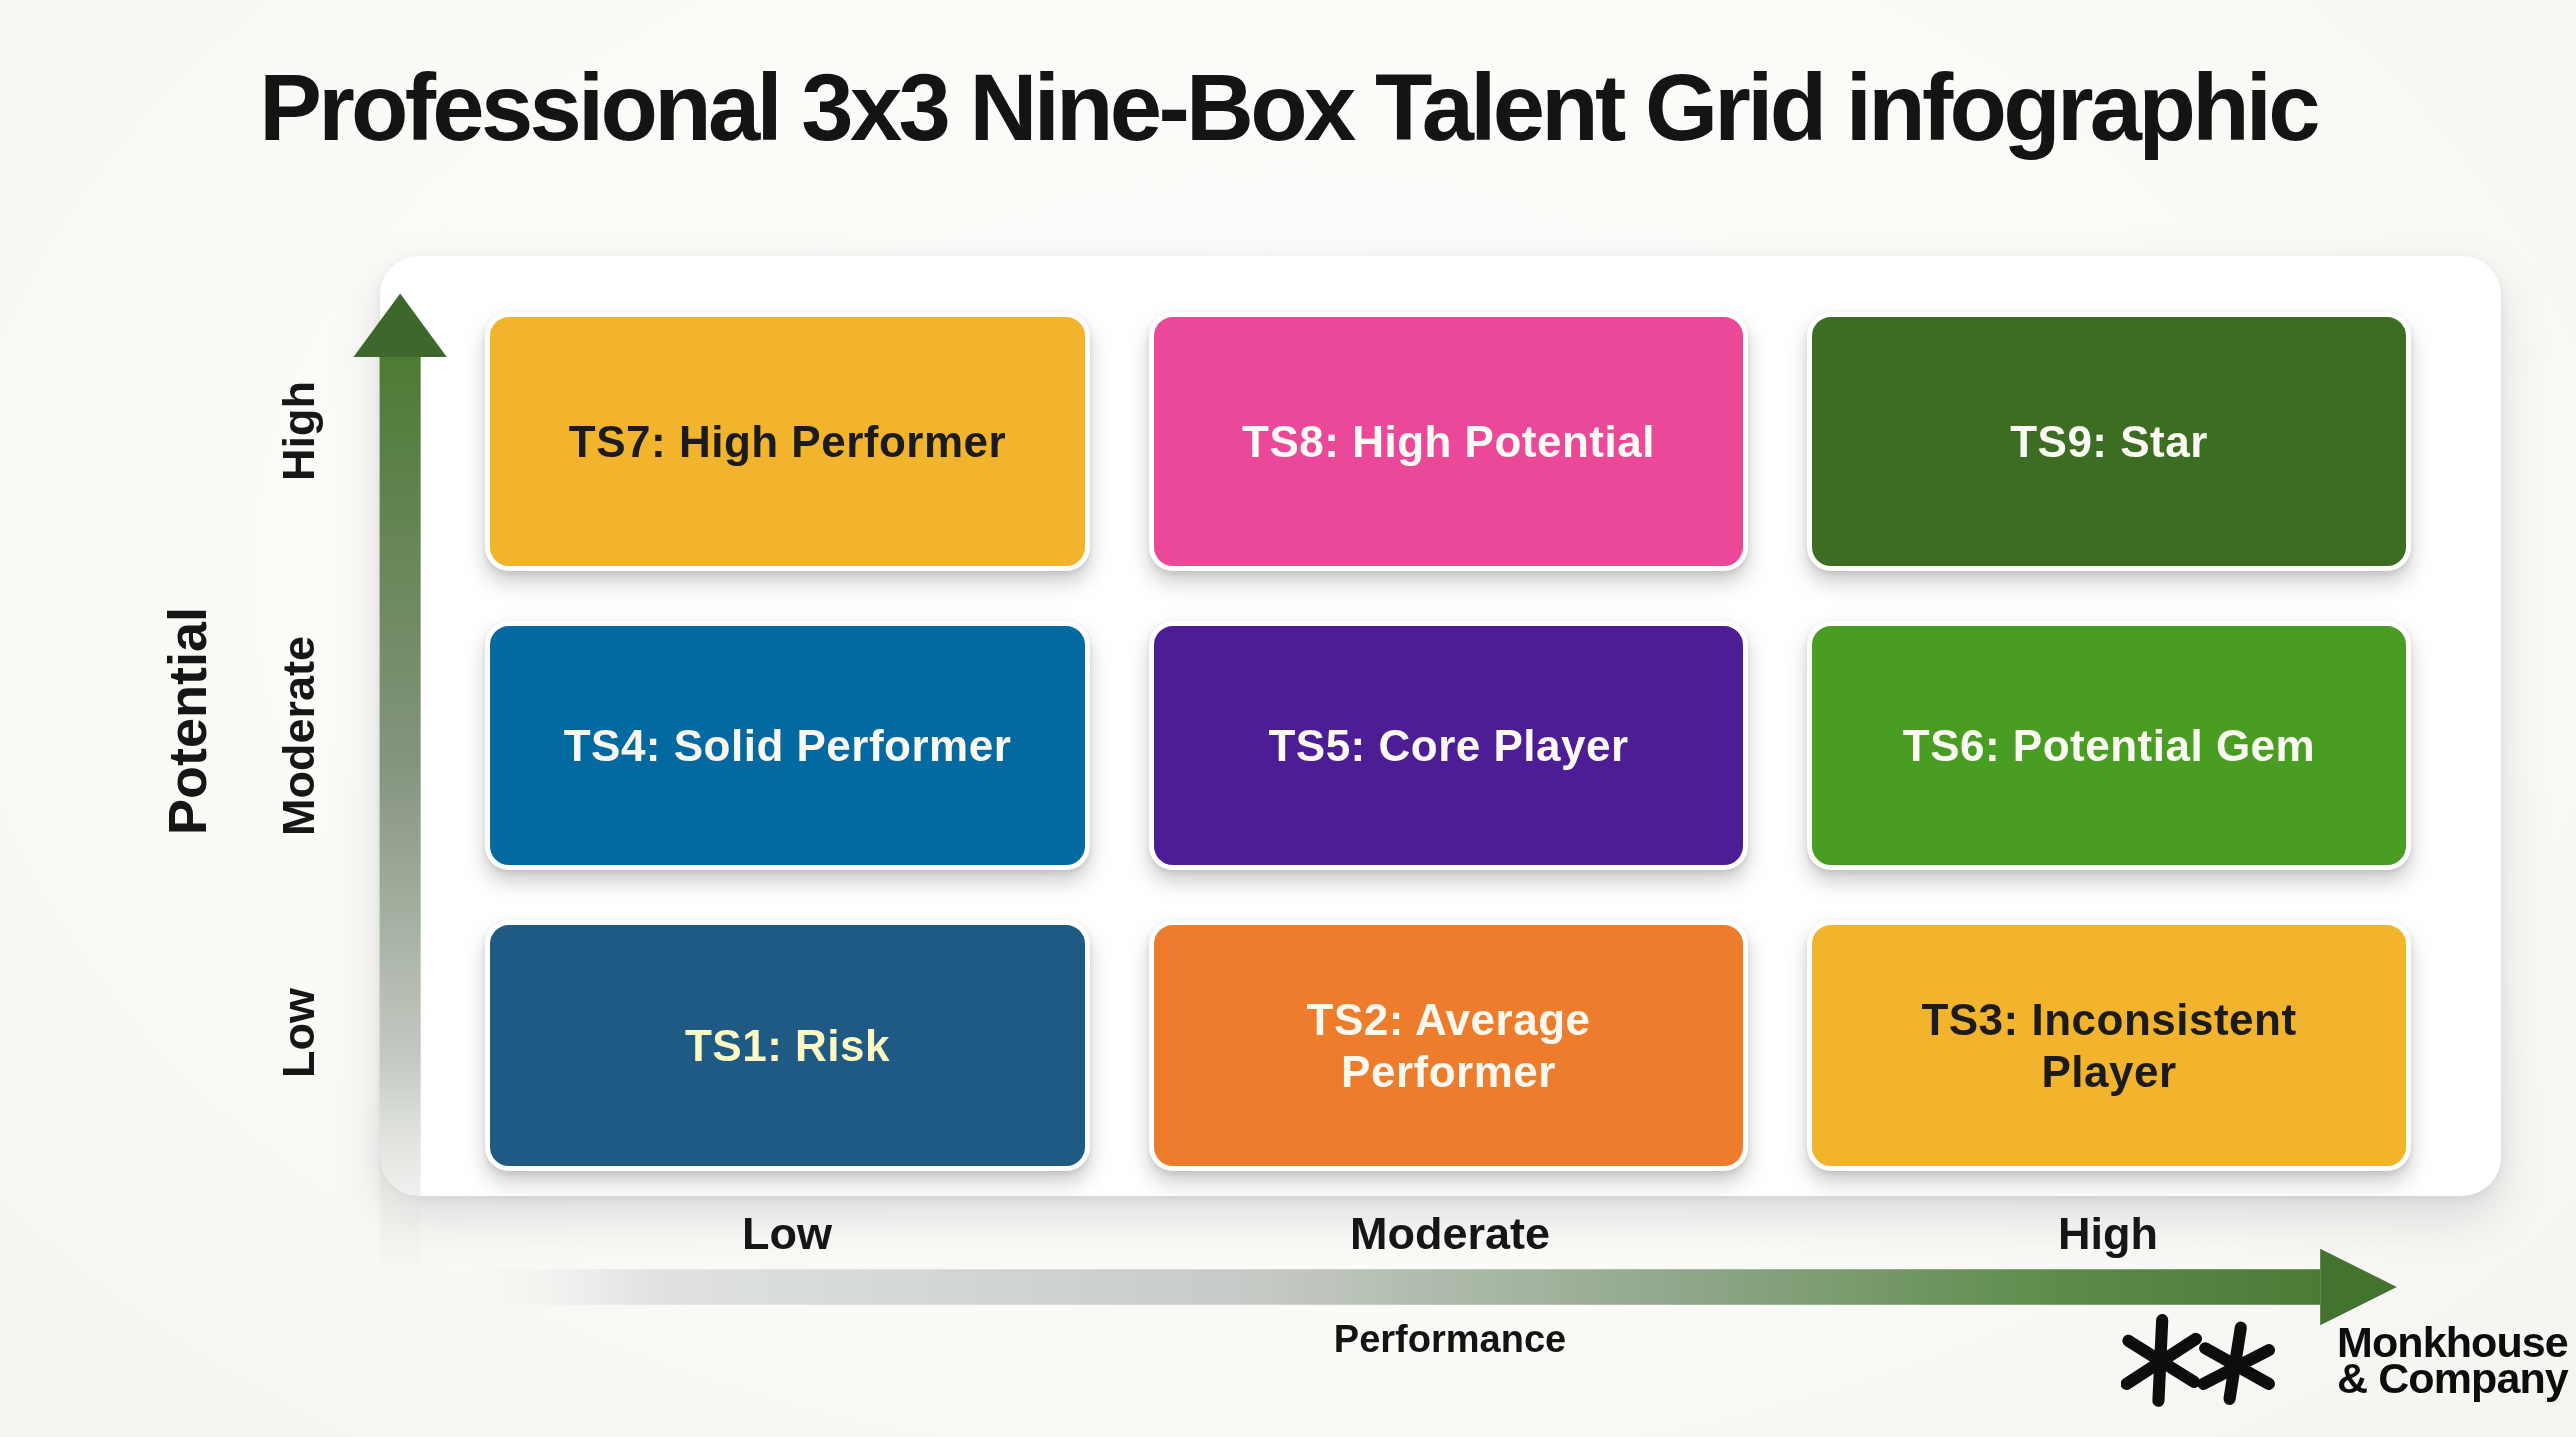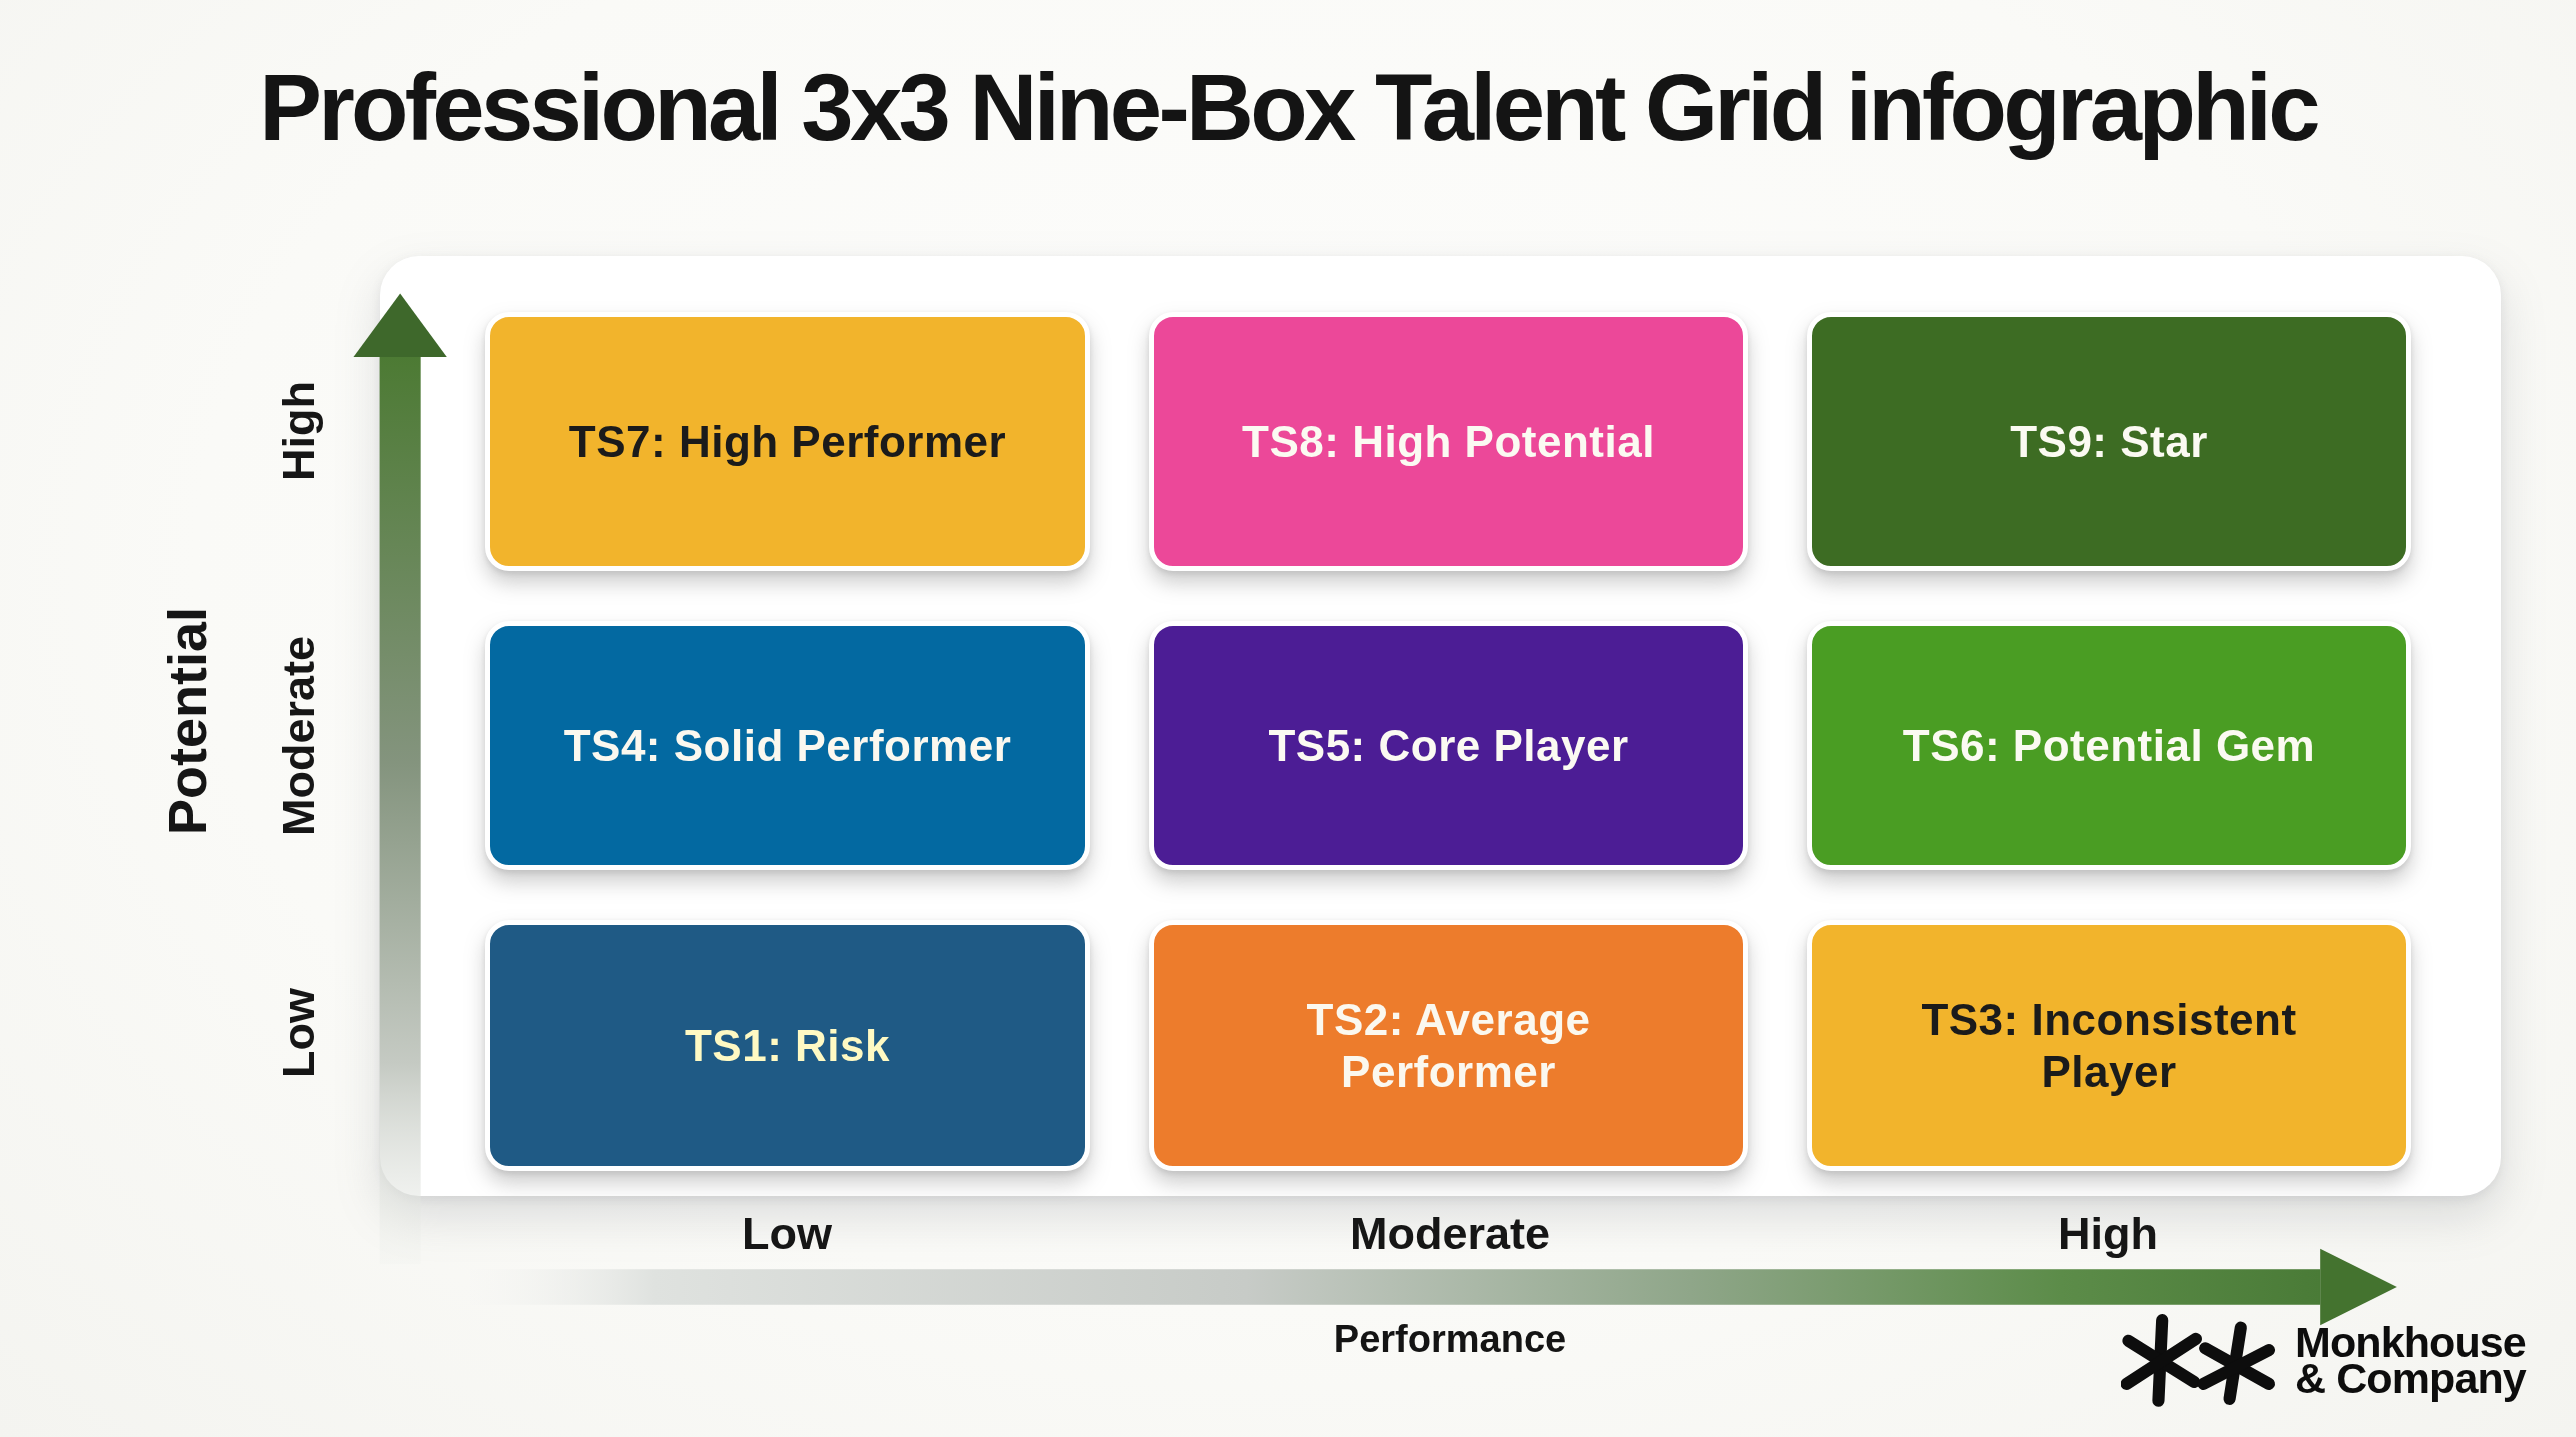--- a/index.html
+++ b/index.html
@@ -63,21 +63,21 @@
     font-size:45px;font-weight:600;color:#161616;white-space:nowrap;
   }
   .axis-bottom-title{
     position:absolute;width:562px;text-align:center;
     font-size:38px;font-weight:700;color:#141414;white-space:nowrap;
   }
 
   .arrow-svg{position:absolute;}
 
   
-  .logo{position:absolute;left:2121px;top:1307px;display:flex;align-items:center;}
+  .logo{position:absolute;left:2121px;top:1307px;display:flex;align-items:center;gap:42px;}
   .logo-text{margin-left:13px;color:#0D0D0D;}
   .logo-line{font-size:43px;font-weight:700;line-height:36px;letter-spacing:-0.9px;white-space:nowrap;}
 </style>
 </head>
 <body>
 
 <div class="stage">
 
   <div class="title">Professional 3x3 Nine-Box Talent Grid infographic</div>
 

